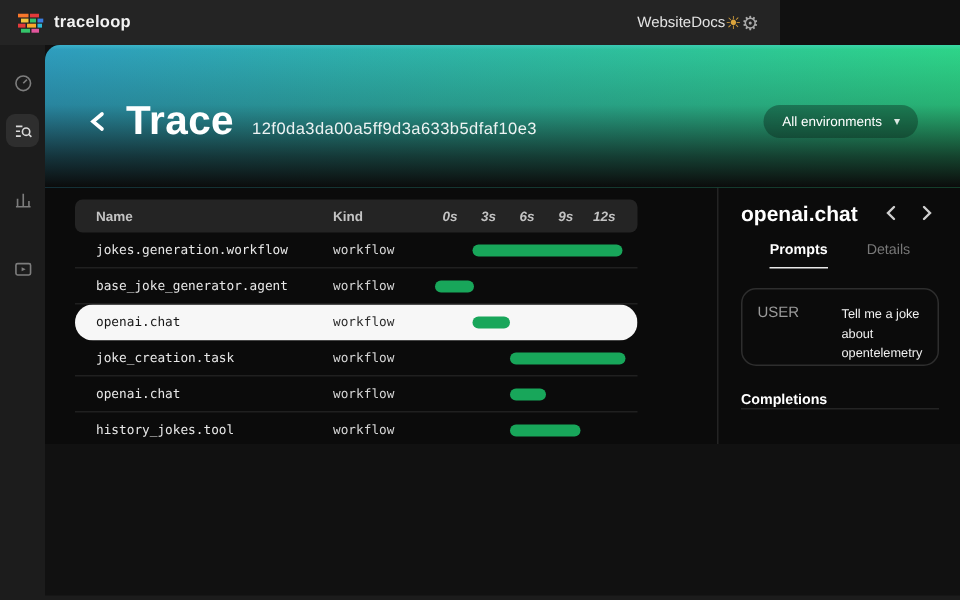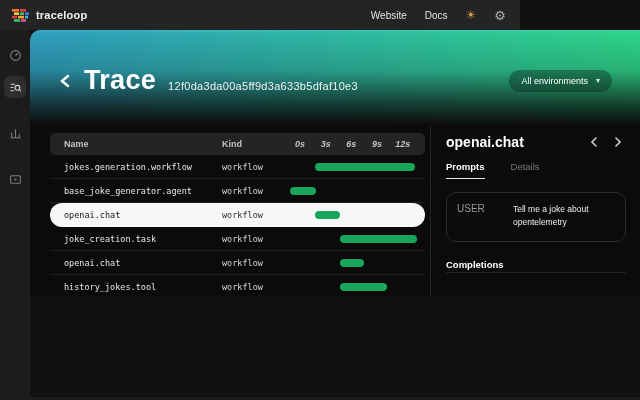--- a/index.html
+++ b/index.html
@@ -5,21 +5,21 @@
   * { margin:0; padding:0; box-sizing:border-box; }
   html,body { width:640px; height:400px; overflow:hidden; background:#111; }
   body { font-family:"Liberation Sans", sans-serif; color:#fff; position:relative; }
 
   
   .topbar { position:absolute; left:0; top:0; width:520px; height:30px;
     background:var(--top-bar-bg,#242424); display:flex; align-items:center;
     padding:0 14px 0 12px; z-index:5; }
   .brand { display:flex; align-items:center; gap:7px; cursor:pointer; }
   .brand-name { font-size:11px; font-weight:bold; color:#f2f2f2; letter-spacing:.2px; }
-  .topbar-right { margin-left:auto; display:flex; align-items:center; gap:18px; }
+  .topbar-right { margin-left:auto; display:flex; align-items:center; }
   .top-link { font-size:10px; color:#e3e3e3; cursor:pointer; }
   .sun { color:var(--sun,#dba43c); font-size:12px; line-height:1; cursor:pointer; }
   .gear { color:#a9a9a9; font-size:13px; line-height:1; cursor:pointer; }
 
   
   .rail { position:absolute; left:0; top:30px; width:30px; height:370px;
     background:var(--sidebar-bg,#1c1c1c); display:flex; flex-direction:column;
     align-items:center; padding-top:14px; gap:10px; z-index:4; }
   .rail-item { position:relative; width:22px; height:22px; border-radius:6px;
     display:flex; align-items:center; justify-content:center; color:#7d7d7d; cursor:pointer; }
@@ -44,21 +44,21 @@
   .back-btn { width:18px; height:18px; display:flex; align-items:center; justify-content:center;
     color:#fff; cursor:pointer; margin-right:10px; }
   .hero-title { font-size:27px; font-weight:bold; letter-spacing:.3px; }
   .hero-id { font-size:11px; color:rgba(255,255,255,.92); margin-left:12px; margin-top:10px; letter-spacing:.3px; }
   .env-pill { margin-left:auto; background:rgba(8,34,24,.38); border-radius:14px;
     padding:6px 12px; font-size:9px; color:#fff; display:flex; align-items:center; gap:8px;
     cursor:pointer; white-space:nowrap; }
   .env-pill .chev { font-size:8px; color:rgba(255,255,255,.85); }
 
   
-  .content { flex:1; display:flex; min-height:0; }
+  .content { flex:1; display:flex; min-height:0;gap:48px; }
   .left-col { flex:0 0 400px; max-width:400px; padding:8px 0 0 20px; }
   .right-col { flex:1; border-left:1px solid var(--divider,#242424);
     display:flex; flex-direction:column; padding:9px 14px 12px 15px; min-height:0; }
 
   
   .ttable { width:375px; font-size:9px; }
   .thead { display:flex; align-items:center; height:22px; background:var(--header-row-bg,#242424);
     border-radius:5px; color:#c3c3c3; font-weight:bold; padding-left:14px; }
   .trow { display:flex; align-items:center; height:24px; padding-left:14px;
     border-bottom:1px solid var(--row-border,#202020); cursor:pointer; }
@@ -75,21 +75,21 @@
   .cell-time { flex:0 0 130px; position:relative; height:100%;font-style:italic; }
   .tick { position:absolute; top:50%; transform:translate(-50%,-50%); font-size:9px; color:#c3c3c3; }
   .bar { position:absolute; top:50%; transform:translateY(-50%); height:8px; border-radius:4px;
     background:var(--bar-green,#18a65a); }
 
   
   .detail-head { display:flex; align-items:center; }
   .detail-title { font-size:14px; font-weight:bold; color:#fff; }
   .nav-arrows { margin-left:auto; display:flex; gap:16px; padding-right:4px; }
   .nav-arrow { color:#cfcfcf; cursor:pointer; display:flex; align-items:center; }
-  .tabs { display:flex; gap:26px; margin-top:11px; }
+  .tabs { display:flex; gap:26px; margin-top:11px;justify-content:center; }
   .tab { font-size:9.5px; color:#787878; padding-bottom:6px; cursor:pointer; }
   .tab.active { color:#fff; font-weight:bold; border-bottom:1.5px solid #e8e8e8; }
   .msg-box { border:1px solid var(--box-border,#2e2e2e); border-radius:10px;
     padding:10px 10px; display:flex; gap:10px; margin-top:13px; }
   .msg-box.user { min-height:50px; }
   .msg-role { flex:0 0 46px; font-size:10px; color:#9a9a9a; }
   .msg-text { flex:1; font-size:8.5px; color:#f1f1f1; line-height:1.55; }
   .msg-text p + p { margin-top:10px; }
   .section-heading { font-size:9.5px; font-weight:bold; color:#fff; margin-top:17px; }
   .detail-footer { margin-top:auto; border-top:1px solid var(--divider,#242424);

